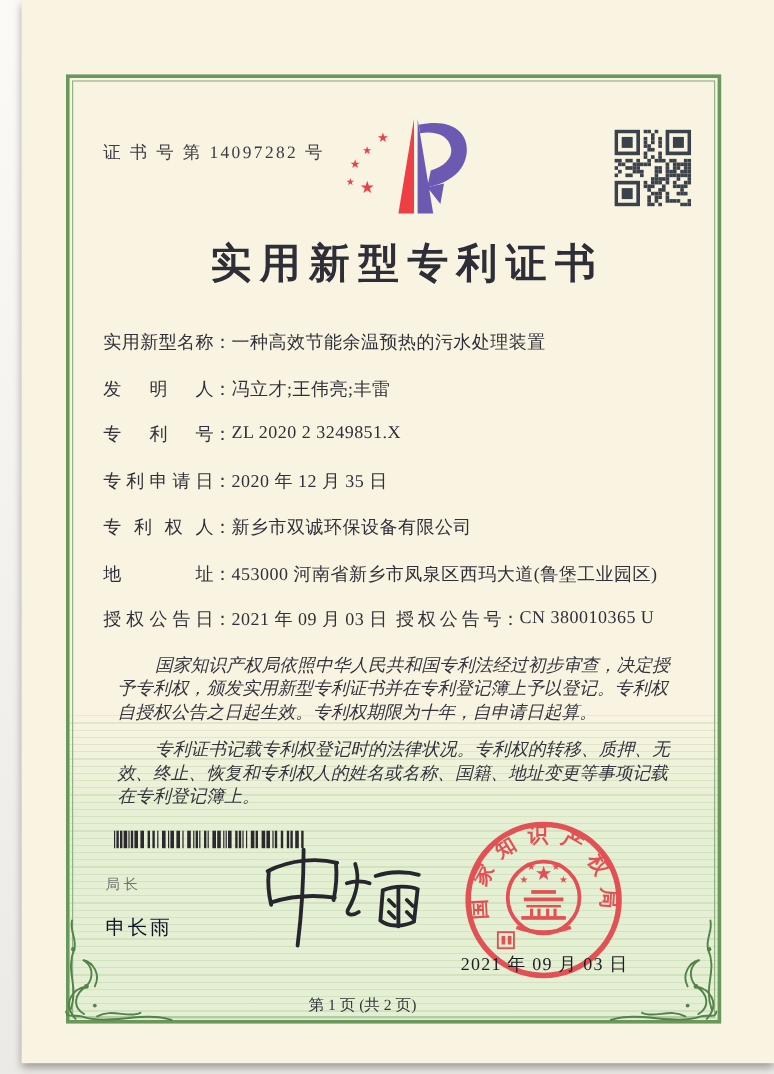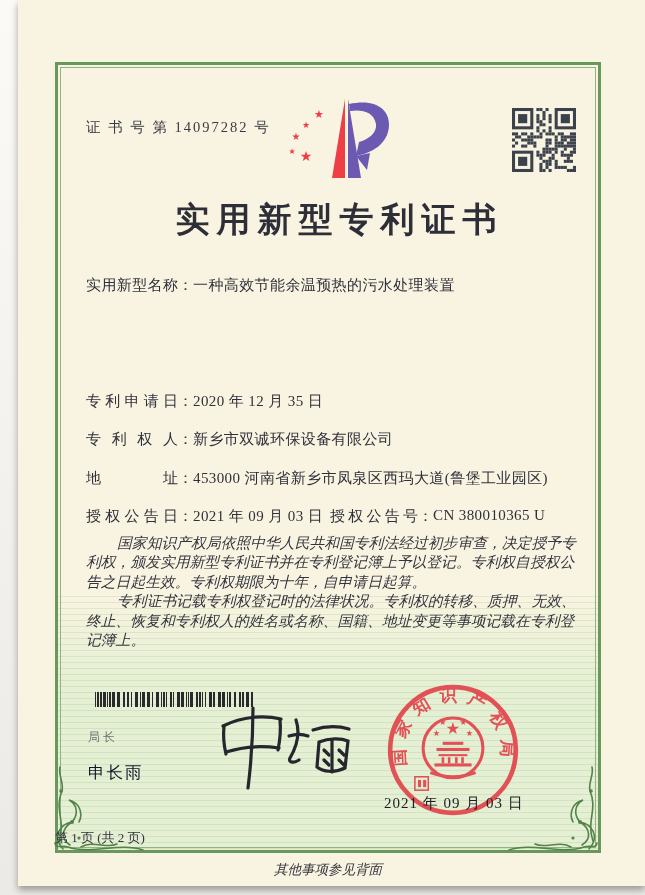--- a/index.html
+++ b/index.html
@@ -21,30 +21,30 @@
   .title{position:absolute;left:37px;top:197px;width:546px;text-align:center;font-size:34px;
          font-weight:600;letter-spacing:7px;padding-left:23px;box-sizing:border-box;color:#2e2e38;margin:0;}
   .field-row{position:absolute;left:68px;width:500px;font-size:15px;color:#30303a;}
   .lbl{display:inline-block;width:92px;text-align:justify;text-align-last:justify;vertical-align:top;}
   .colon{display:inline-block;vertical-align:top;}
   .val{letter-spacing:.4px;margin-top:18px;}
   .pair2{position:absolute;left:244px;top:0;white-space:nowrap;}
   .pair2 .lbl{width:88px;}
   .paras{position:absolute;left:68px;top:534px;width:494px;font-size:14.8px;line-height:19.4px;
          color:#34343e;font-style:italic;}
-  .paras p{margin:0;text-indent:2.1em;}
+  .paras p{margin:12px;text-indent:2.1em;}
   .barcode{position:absolute;left:77px;top:692px;}
   .director-role{position:absolute;left:70px;top:729px;font-size:12px;letter-spacing:3px;font-weight:500;
          color:#737373;font-family:Liberation Mono, monospace;}
   .director-name{position:absolute;left:70px;top:762px;font-size:16.5px;letter-spacing:2px;font-weight:500;
          color:#0f172a;font-family:"Liberation Sans","DejaVu Sans",sans-serif;}
   .signature{position:absolute;left:175px;top:702px;}
   .seal{position:absolute;left:367px;top:682px;}
   .seal-date{position:absolute;left:366px;top:794px;font-size:15px;letter-spacing:1px;color:#1d1d24;}
-  .page-num{position:absolute;left:37px;top:829px;width:454px;text-align:left;font-size:13px;color:#33333b;}
+  .page-num{position:absolute;left:37px;top:829px;width:454px;text-align:center;font-size:13px;color:#33333b;padding-left:20px;}
   .back-note{position:absolute;left:37px;top:861px;width:546px;text-align:center;font-size:13.5px;
          font-style:italic;color:#33333b;}
   .ornament{position:absolute;top:750px;}
   .orn-left{left:33px;}
   .orn-right{left:488px;transform:scaleX(-1);}
 </style>
 </head>
 <body>
 
 <div id="screen">
@@ -237,20 +237,26 @@
           <rect x="57" y="60" width="3" height="3"></rect>
           <rect x="60" y="60" width="3" height="3"></rect>
         </g>
     </svg>
 
     <h1 class="title">实用新型专利证书</h1>
 
     <div class="field-row" style="top:276px">
       <span class="lbl">实用新型名称</span><span class="colon">：</span><span class="val">一种高效节能余温预热的污水处理装置</span>
     </div>
+    <div class="field-row" style="top:315px">
+      <span class="lbl">发明人</span><span class="colon">：</span><span class="val">冯立才;王伟亮;丰雷</span>
+    </div>
+    <div class="field-row" style="top:353px">
+      <span class="lbl">专利号</span><span class="colon">：</span><span class="val">ZL 2020 2 3249851.X</span>
+    </div>
     <div class="field-row" style="top:392px">
       <span class="lbl">专利申请日</span><span class="colon">：</span><span class="val">2020 年 12 月 35 日</span>
     </div>
     <div class="field-row" style="top:430px">
       <span class="lbl">专利权人</span><span class="colon">：</span><span class="val">新乡市双诚环保设备有限公司</span>
     </div>
     <div class="field-row" style="top:469px">
       <span class="lbl">地址</span><span class="colon">：</span><span class="val">453000 河南省新乡市凤泉区西玛大道(鲁堡工业园区)</span>
     </div>
     <div class="field-row" style="top:507px">
@@ -356,15 +362,14 @@
         <path d="M44,88 Q66,96 88,88" fill="none" stroke="#e2444b" stroke-width="3"></path>
         <rect x="29" y="92" width="13" height="13" fill="none" stroke="#e2444b" stroke-width="1.5"></rect>
         <rect x="32" y="95" width="3" height="7"></rect>
           <rect x="37" y="95" width="3" height="7"></rect>
       </g>
     </svg>
 
     <div class="seal-date">2021 年 09 月 03 日</div>
 
     <div class="page-num">第 1 页 (共 2 页)</div>
-    <div class="back-note">其他事项参见背面</div>
   </div>
 </div>
 
 </body></html>

